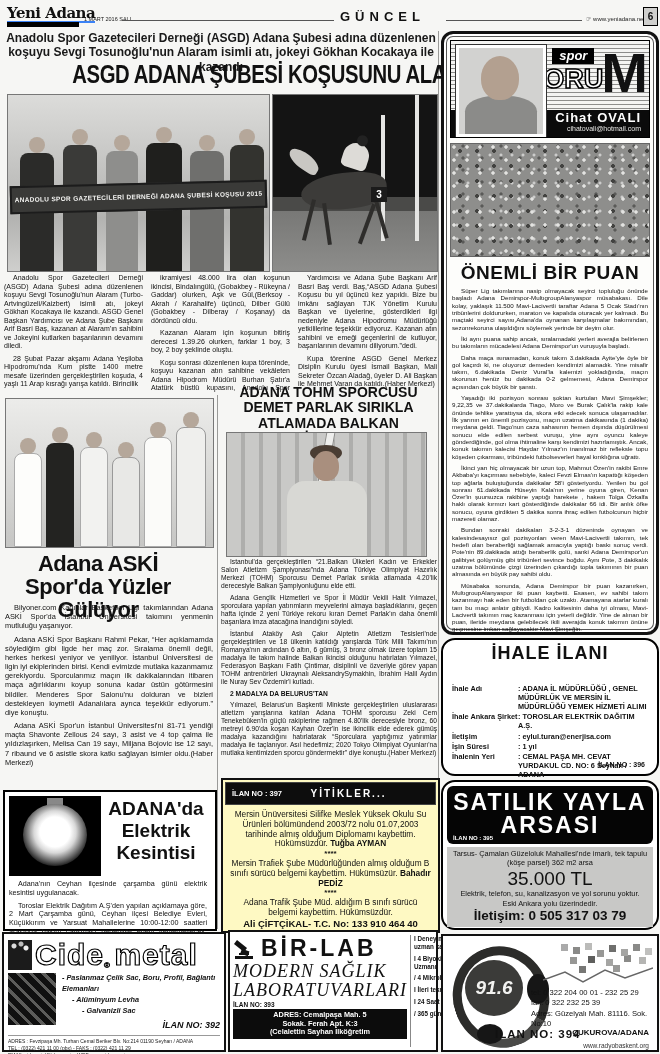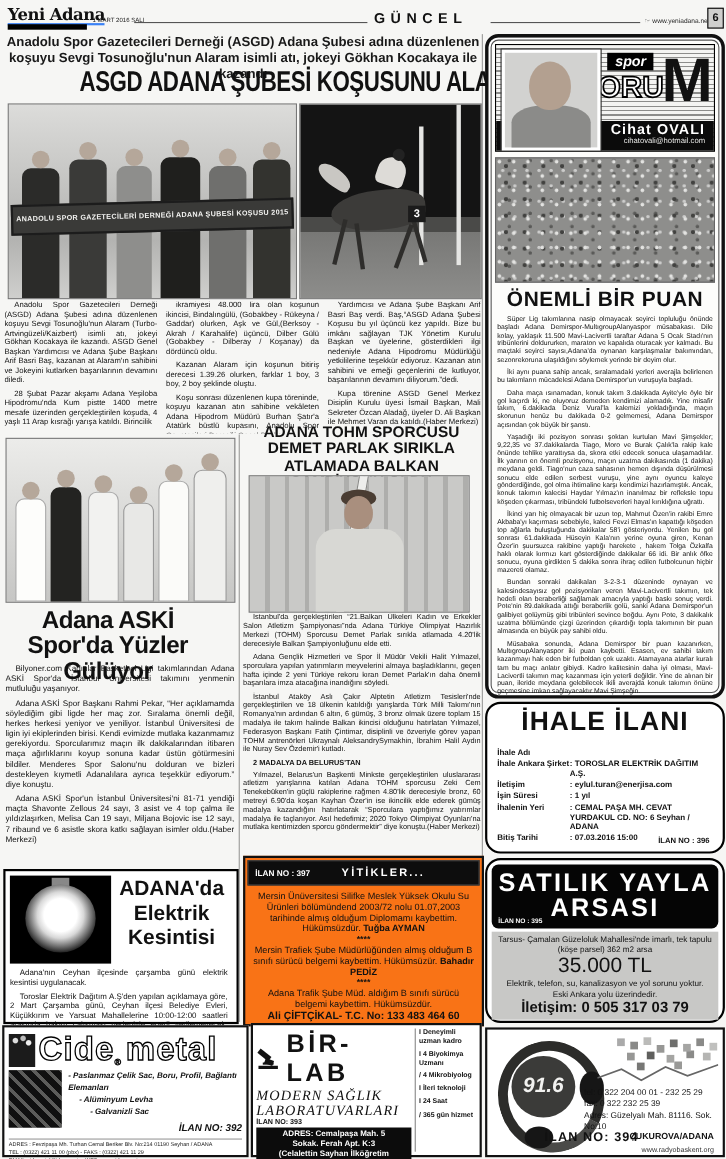--- a/index.html
+++ b/index.html
@@ -63,21 +63,21 @@
   #tohm-head{left:219px;top:385px;width:219px;font-size:14px;font-weight:900;line-height:1.1;}
   #tohm-photo{left:226px;top:432px;width:199px;height:123px;
       background:repeating-linear-gradient(90deg,#c9c9c7 0 14px,#aeaeac 14px 18px);}
   .pole{position:absolute;left:88px;top:-12px;width:7px;height:150px;background:#eeeeec;border:1px solid #8a8a88;transform:rotate(10deg);}
   .ath-head{position:absolute;left:86px;top:18px;width:26px;height:30px;border-radius:50% 50% 45% 45%;background:#a98f7e;}
   .ath-hair{position:absolute;left:83px;top:12px;width:32px;height:16px;border-radius:50%;background:#4a3d33;}
   .ath-body{position:absolute;left:60px;top:48px;width:80px;height:80px;border-radius:18px 18px 0 0;background:#d8d8d4;}
   #tohm-body{left:221px;top:558px;width:216px;height:216px;font-size:6.7px;line-height:1.2;overflow:hidden;}
   #tohm-body .sub{font-weight:bold;text-indent:9px;margin:2px 0;}
   
-  #yitik{left:221px;top:778px;width:215px;height:151px;border:2px solid #111;background:#f97316;}
+  #yitik{left:221px;top:778px;width:215px;height:151px;border:2px solid #111;background:#fef9c3;}
   #yitik-head{height:21px;background:#0d0d0d;color:#fff;display:flex;align-items:center;margin:2px;border:1px solid #444;}
   #yitik-ilan{font-size:7.5px;font-weight:bold;padding-left:6px;width:70px;}
   #yitik-title{flex:1;text-align:center;font-size:10px;font-weight:bold;letter-spacing:2px;padding-right:40px;}
   #yitik-body{font-size:8.3px;line-height:1.18;text-align:center;padding:3px 6px;}
   #yitik-body p{text-indent:0;margin:0;}
   .sep{font-weight:bold;font-size:8px;line-height:1;margin:1px 0;}
   
   #yorum{left:441px;top:31px;width:218px;height:604px;border:3px solid #111;border-radius:12px;
          box-shadow:inset 0 0 0 2px #fff, inset 0 0 0 3px #555;padding:6px;box-sizing:border-box;background:#fdfdfb;}
   #yorum-mast{position:relative;height:96px;border:1px solid #000;
@@ -98,21 +98,21 @@
                        radial-gradient(circle at 9px 7px,#424240 1.6px,transparent 2.2px),
                        radial-gradient(circle at 6px 11px,#cccccb 1.2px,transparent 1.8px),
                        radial-gradient(circle at 12px 2px,#5a5a58 1.3px,transparent 1.9px);
       background-size:13px 13px,17px 15px,11px 14px,19px 12px;}
   #yorum-headline{text-align:center;font-size:19px;font-weight:900;margin:5px 0 3px 0;letter-spacing:0.5px;}
   #yorum-body{font-size:6.2px;line-height:1.18;text-align:justify;padding:0 2px;overflow:hidden;height:352px;}
   #yorum-body p{margin:0 0 4px 0;}
   
   #ihale{left:441px;top:638px;width:218px;height:138px;border:2.5px solid #000;border-radius:14px;
          box-sizing:border-box;padding:3px 9px;background:#fff;}
-  #ihale-title{text-align:center;font-size:24px;font-weight:900;letter-spacing:1px;margin-bottom:8px;}
+  #ihale-title{text-align:center;font-size:18px;font-weight:900;letter-spacing:1px;margin-bottom:20px;}
   .ih-row{display:flex;font-size:7.3px;font-weight:bold;line-height:1.25;margin-bottom:1px;}
   .ih-label{width:66px;flex:none;}
   .ih-value{flex:1;}
   #ihale-ilan{position:absolute;right:12px;bottom:6px;font-size:7px;font-weight:bold;}
   
   #satilik{left:441px;top:780px;width:218px;height:150px;border:2.5px solid #000;border-radius:14px;
            box-sizing:border-box;padding:4px;background:#fff;}
   #sat-head{position:relative;background:#050505;border-radius:6px;color:#fff;text-align:center;
             font-size:23px;font-weight:900;line-height:0.98;padding:5px 0 8px 0;letter-spacing:2px;}
   #sat-ilan{position:absolute;left:6px;bottom:2px;font-size:6px;font-weight:bold;letter-spacing:0;}
@@ -132,21 +132,21 @@
      background-image:repeating-linear-gradient(45deg,#101010 0 6px,#5c5c5a 6px 9px);margin-right:6px;}
   #ide-items{flex:1;font-size:7.3px;font-weight:bold;line-height:1.5;}
   #ide-items .it2{padding-left:10px;}
   #ide-items .it3{padding-left:20px;}
   #ide-ilan{text-align:right;font-size:9px;font-weight:900;margin-top:2px;}
   #ide-contact{margin-top:3px;font-size:5px;line-height:1.4;color:#222;border-top:1px solid #999;padding-top:2px;}
   #birlab{left:228px;top:930px;width:210px;height:122px;padding:3px;display:flex;}
   #bl-main{flex:1;padding-right:3px;}
   #bl-logo{display:flex;align-items:center;}
   #bl-name{font-size:23px;font-weight:bold;letter-spacing:3px;margin-left:4px;}
-  #bl-sub{font-family:"Liberation Serif",serif;font-style:italic;font-size:13px;letter-spacing:1px;line-height:1.05;}
+  #bl-sub{font-family:"Liberation Serif",serif;font-style:italic;font-size:18px;letter-spacing:1px;line-height:1.05;}
   #bl-ilan{font-size:6.5px;font-weight:bold;margin:1px 0;}
   #bl-addr{background:#0c0c0c;color:#fff;font-size:7.3px;font-weight:bold;text-align:center;line-height:1.2;padding:2px;}
   #bl-feat{width:52px;flex:none;border-left:1px solid #888;padding-left:3px;font-size:6.3px;font-weight:bold;line-height:1.25;}
   #bl-feat div{margin-bottom:4px;}
   #radyo{left:441px;top:934px;width:218px;height:118px;}
   #r-ring{position:absolute;left:10px;top:10px;width:78px;height:84px;border:9px solid #2c2c2a;border-radius:50%;transform:rotate(-18deg);border-bottom-color:#4a4a48;}
   #r-inner{position:absolute;left:22px;top:24px;width:58px;height:56px;border-radius:50%;background:#3b3b39;
            color:#f2f2f0;font-style:italic;font-weight:900;font-size:19px;display:flex;align-items:center;justify-content:center;}
   #r-ear{position:absolute;left:84px;top:38px;width:22px;height:30px;background:#161616;border-radius:50%;}
   #r-ear2{position:absolute;left:34px;top:88px;width:26px;height:20px;background:#161616;border-radius:50%;}
@@ -274,21 +274,21 @@
     <div id="yitik-head">
       <span id="yitik-ilan">İLAN NO : 397</span>
       <span id="yitik-title">YİTİKLER...</span>
     </div>
     <div id="yitik-body">
       <p><span>Mersin Ünüversitesi Silifke Meslek Yüksek Okulu Su Ürünleri bölümündend  2003/72 nolu 01.07,2003 tarihinde almış olduğum Diplomamı kaybettim. Hükümsüzdür.</span> <b>Tuğba AYMAN</b></p>
       <div class="sep">****</div>
       <p><span>Mersin Trafiek Şube Müdürlüğünden almış olduğum   B sınıfı sürücü belgemi kaybettim. Hükümsüzür.</span> <b>Bahadır PEDİZ</b></p>
       <div class="sep">****</div>
       <p><span>Adana Trafik Şube Müd. aldığım B sınıfı sürücü belgemi kaybettim. Hükümsüzdür.</span><br>
-        <b style="font-size:9.5px;">Ali ÇİFTÇİKAL- T.C. No: 133 483 464 60</b></p>
+        <b style="font-size:9.5px;">Ali ÇİFTÇİKAL- T.C. No: 133 910 464 40</b></p>
     </div>
   </div>
 
   <div class="abs" id="yorum">
     <div id="yorum-mast">
       <div id="yorum-logo">
         <span class="big-letter">Y</span>
         <span id="logo-mid">
           <span id="logo-spor">spor</span>
           <span id="logo-oru">ORU</span>
@@ -314,20 +314,21 @@
       <p>İkinci yarı hiç olmayacak bir uzun top, Mahmut Özen'in rakibi Emre Akbaba'yı kaçırması sebebiyle, kaleci Fevzi Elmas'ın kapattığı köşeden top ağlarla buluştuğunda dakikalar 58'i gösteriyordu. Yenilen bu gol sonrası 61.dakikada Hüseyin Kala'nın yerine oyuna giren, Kenan Özer'in şuursuzca rakibine yaptığı harekete , hakem Tolga Özkalfa haklı olarak kırmızı kart gösterdiğinde dakikalar 66 idi. Bir anlık öfke sonucu, oyuna girdikten 5 dakika sonra ihraç edilen futbolcunun hiçbir mazereti olamaz.</p>
       <p>Bundan sonraki dakikaları 3-2-3-1 düzeninde oynayan ve kalesindesayısız gol pozisyonları veren Mavi-Lacivertli takımın, tek hedefi olan beraberliği sağlamak amacıyla yaptığı baskı sonuç verdi. Pote'nin 89.dakikada attığı beraberlik golü, sanki Adana Demirspor'un galibiyet golüymüş gibi tribünleri sevince boğdu. Aynı Pote, 3 dakikalık uzatma bölümünde çizgi üzerinden çıkardığı topla takımının bir puan almasında en büyük pay sahibi oldu.</p>
       <p>Müsabaka sonunda, Adana Demirspor bir puan kazanırken, MultıgroupAlanyaspor iki puan kaybetti. Esasen, ev sahibi takım kazanmayı hak eden bir futboldan çok uzaktı. Atamayana atarlar kuralı tam bu maçı anlatır gibiydi. Kadro kalitesinin daha iyi olması, Mavi-Lacivertli takımın maç kazanması için yeterli değildir. Yine de alınan bir puan, ileride meydana gelebilecek ikili averajda konuk takımın önüne geçmesine imkan sağlayacaktır Mavi Şimşeğin.</p>
     </div>
   </div>
 
   <div class="abs" id="ihale">
     <div id="ihale-title">İHALE İLANI</div>
     <div class="ih-row">
       <span class="ih-label">İhale Adı</span>
+      <span class="ih-value">: ADANA İL MÜDÜRLÜĞÜ , GENEL MÜDÜRLÜK VE MERSİN İL MÜDÜRLÜĞÜ YEMEK HİZMETİ ALIMI</span>
     </div>
     <div class="ih-row">
       <span class="ih-label">İhale Ankara Şirket</span>
       <span class="ih-value">: TOROSLAR ELEKTRİK DAĞITIM A.Ş.</span>
     </div>
     <div class="ih-row">
       <span class="ih-label">İletişim</span>
       <span class="ih-value">: eylul.turan@enerjisa.com</span>
     </div>
     <div class="ih-row">

